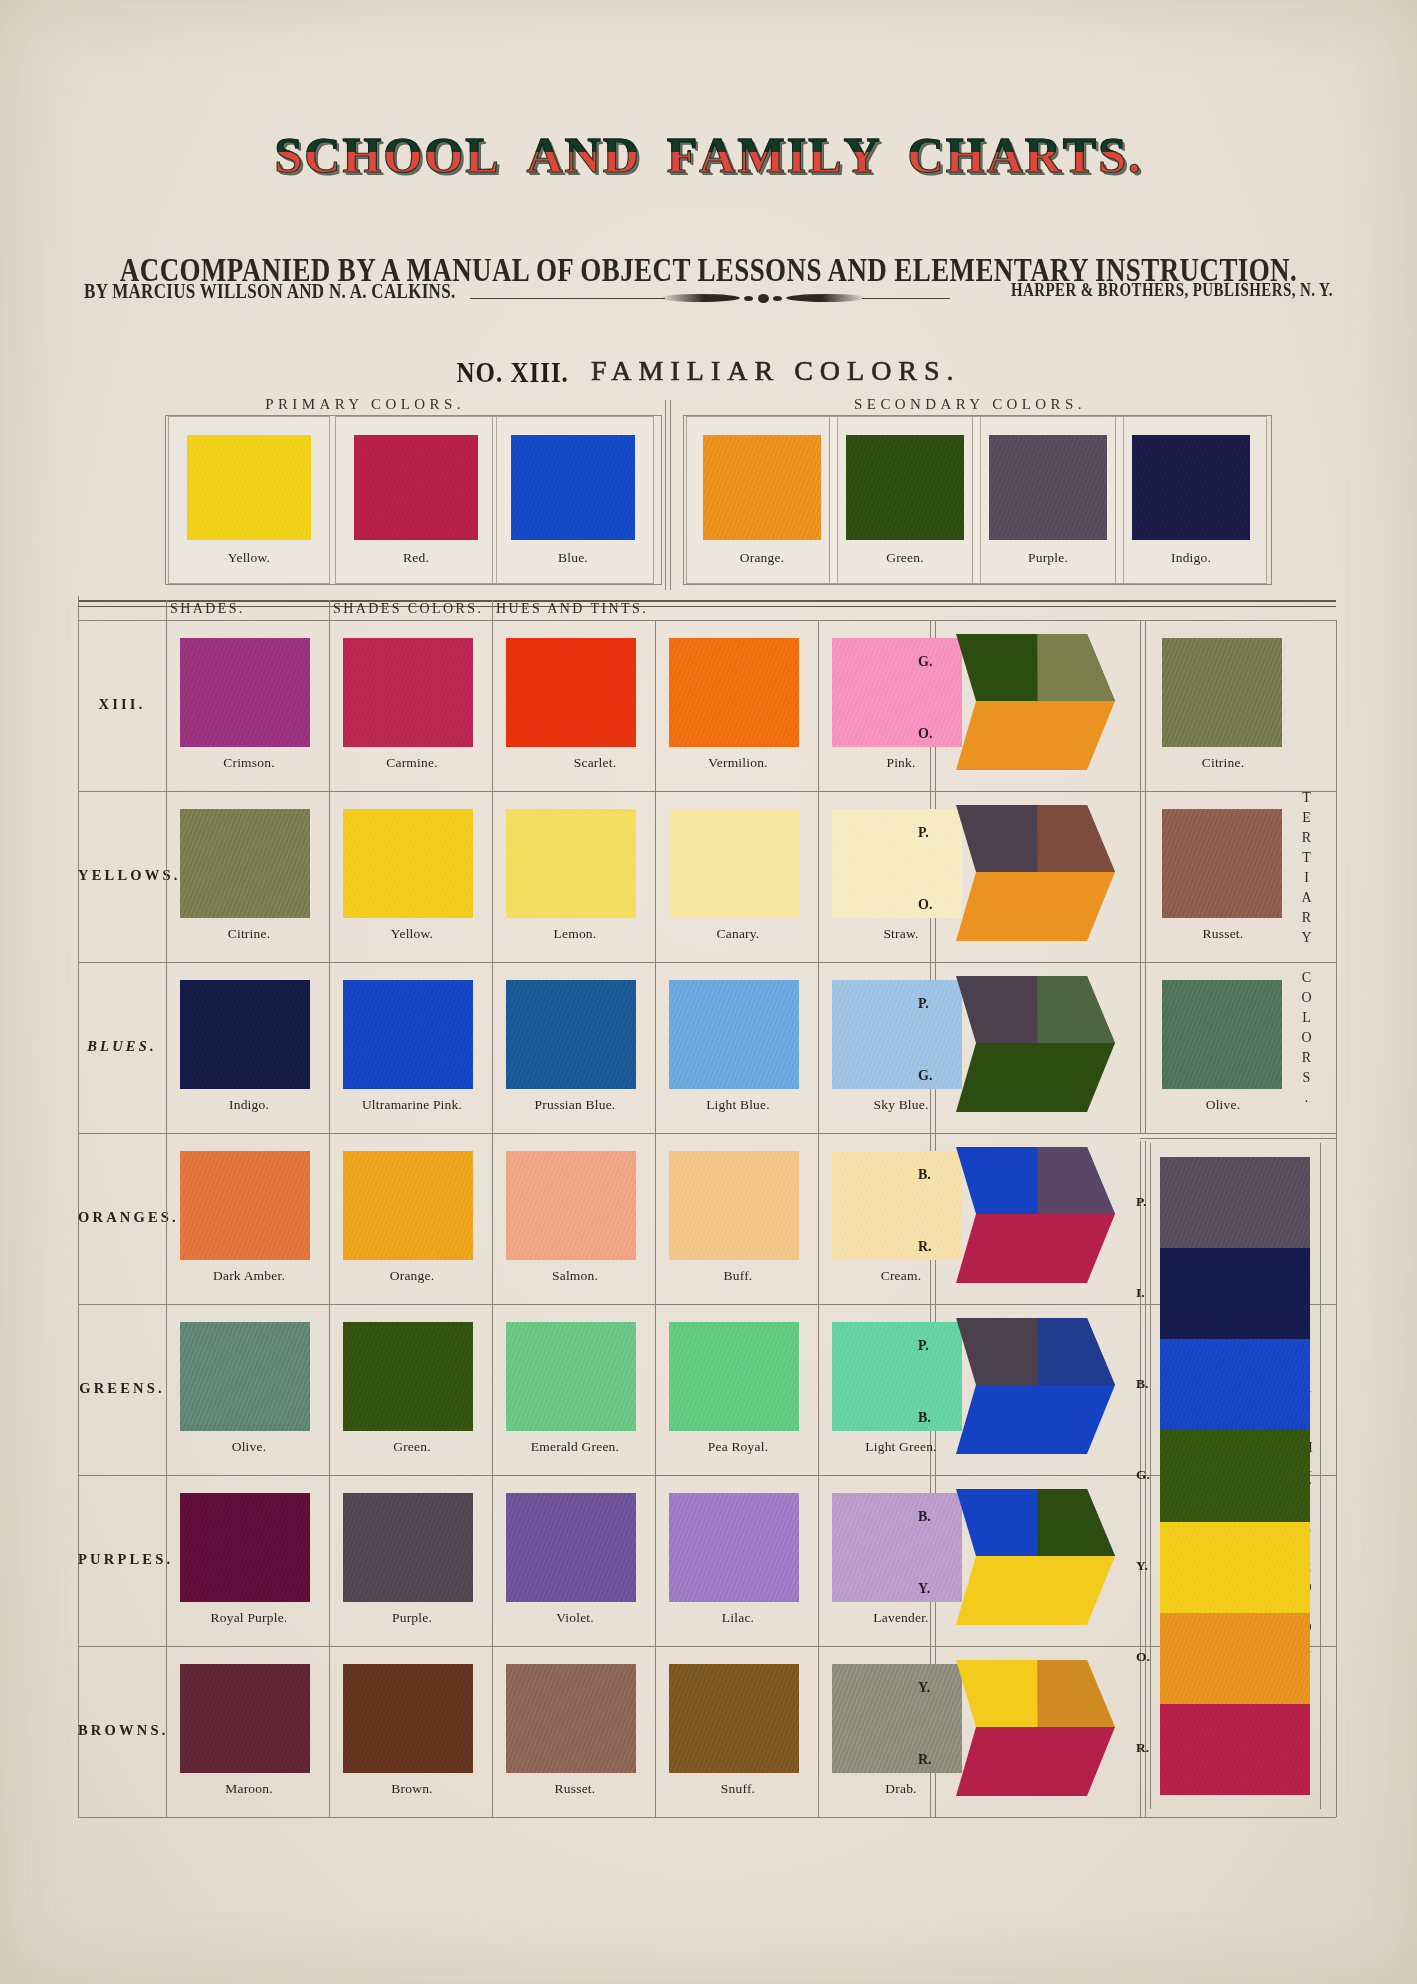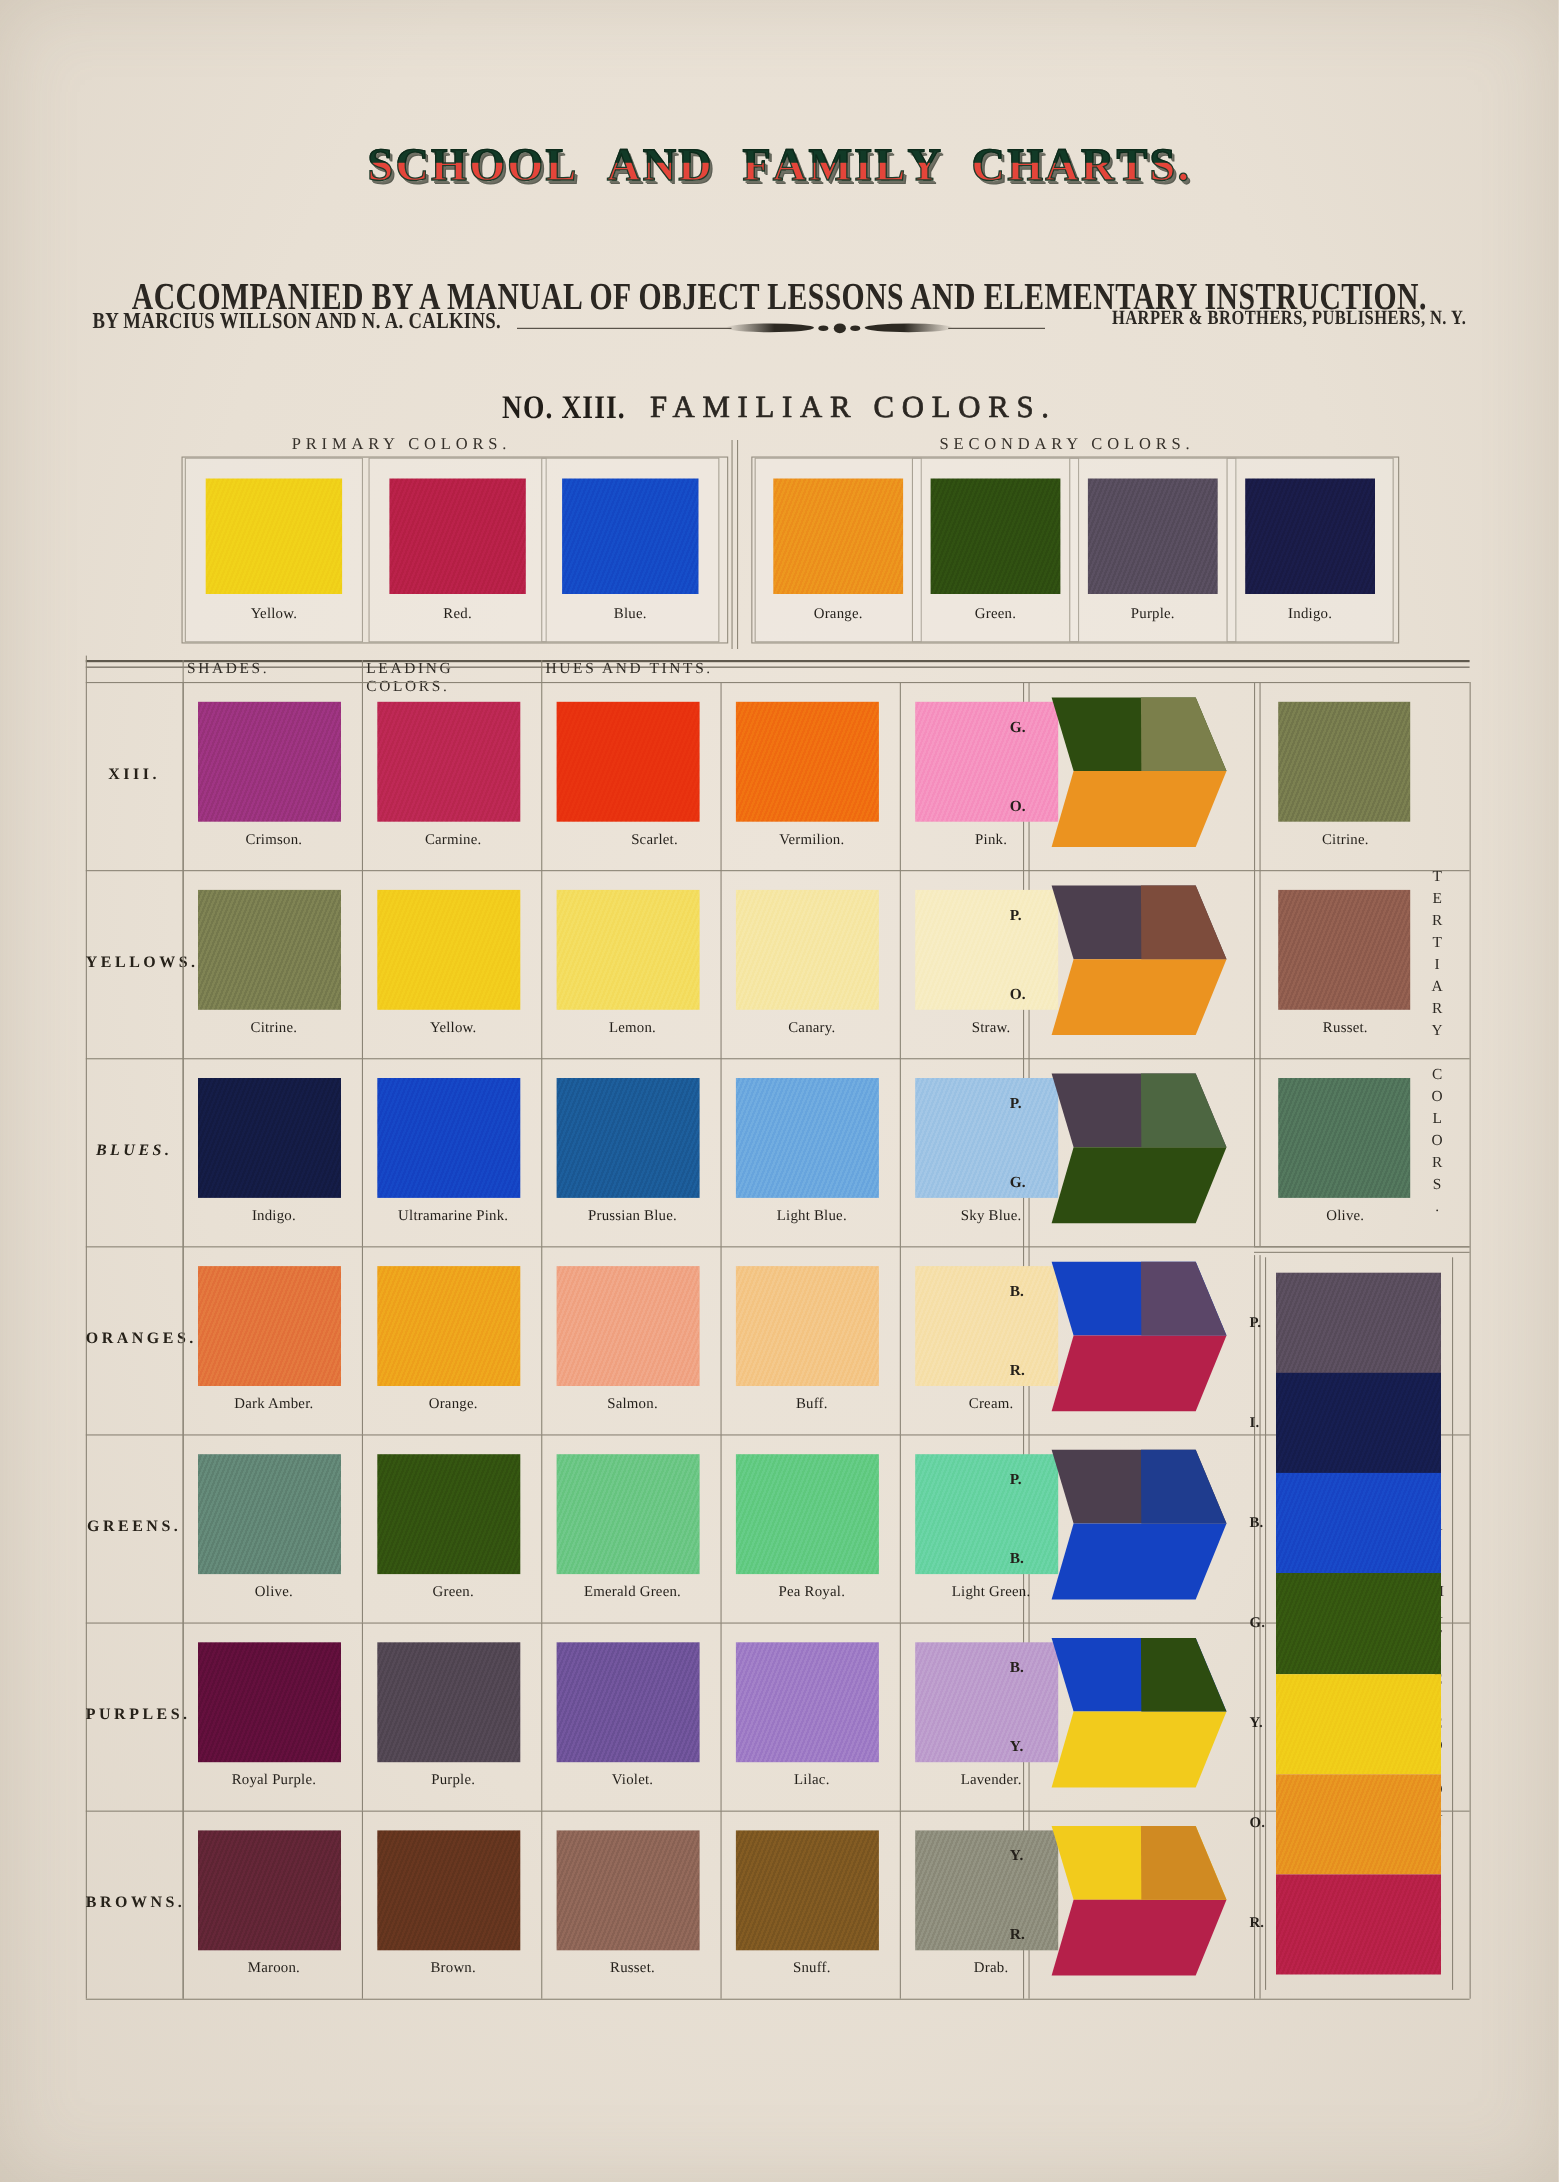--- a/index.html
+++ b/index.html
@@ -20,21 +20,21 @@
     content:"";position:absolute;inset:0;
     box-shadow:inset 0 0 70px rgba(150,135,112,.22);
     pointer-events:none;
   }
 
   
   #header{position:absolute;left:0;top:0;width:1417px;}
   #title{
     position:absolute;left:0;top:130px;width:1417px;text-align:center;
     font-family:"Liberation Serif",serif;
-    font-weight:bold;font-size:42px;letter-spacing:2px;
+    font-weight:bold;font-size:50px;letter-spacing:2px;
     line-height:1;white-space:nowrap;
   }
   #title .ch{
     position:relative;display:inline-block;
     color:#e4453a;
     -webkit-text-stroke:1.2px #1d3a2a;
     text-shadow:
        2px 2px 0 #6e6f63,
        3px 3px 0 #5d5e54;
   }
@@ -216,21 +216,21 @@
       </div>
       <div class="swlabel" style="left:0;top:133px;">Indigo.</div>
     </div>
   </div>
 
 <div id="maintop1" style="left:78px;top:600px;width:1258px;"></div>
 <div id="maintop2" style="left:78px;top:606px;width:1258px;"></div>
 
 <div id="grid-headings">
     <div class="colhead" style="left:170px;top:601px;width:158px;">SHADES.</div>
-    <div class="colhead" style="left:333px;top:601px;width:158px;">LEADING COLORS.</div>
+    <div class="colhead" style="left:333px;top:601px;width:158px;">SHADES COLORS.</div>
     <div class="colhead" style="left:496px;top:601px;width:484px;">HUES AND TINTS.</div>
     <div class="gridline-h" style="left:78px;top:620px;width:1258px;"></div>
     <div class="gridline-v" style="left:166px;top:600px;height:20px;"></div>
     <div class="gridline-v" style="left:329px;top:600px;height:20px;"></div>
     <div class="gridline-v" style="left:492px;top:600px;height:20px;"></div>
     <div class="gridline-v" style="left:78px;top:596px;height:24px;"></div>
   </div>
 <div id="grid-body">
     <div class="gridline-v" style="left:78px;top:620px;height:1197px;"></div>
     <div class="gridline-v" style="left:166px;top:620px;height:1197px;"></div>

